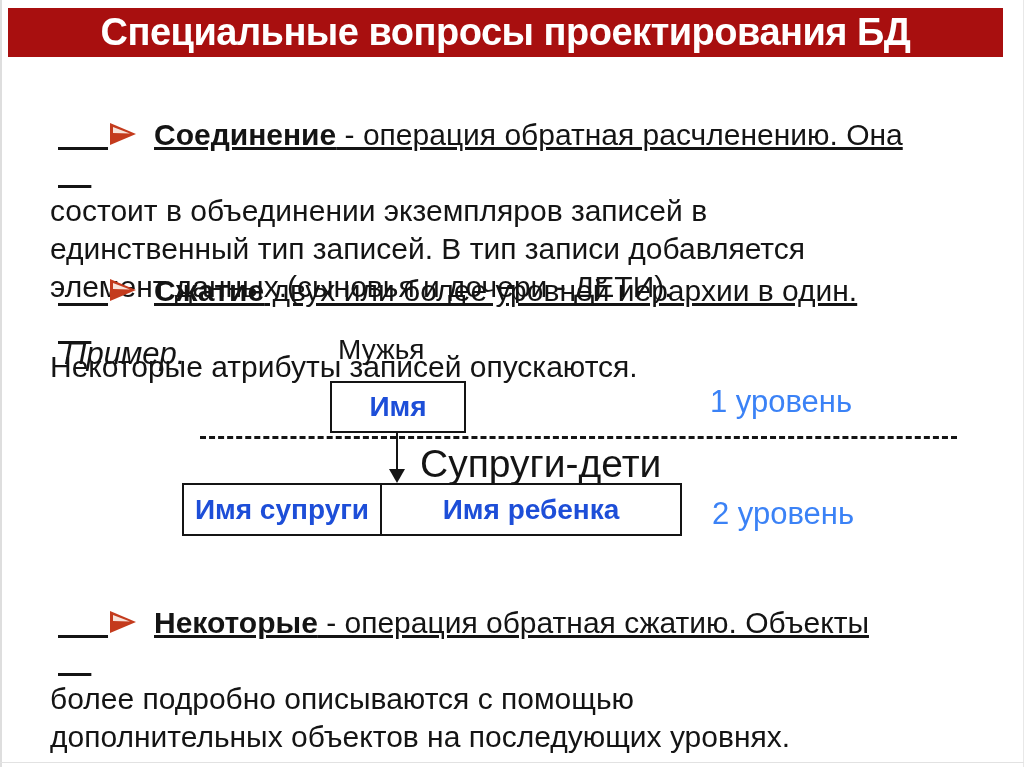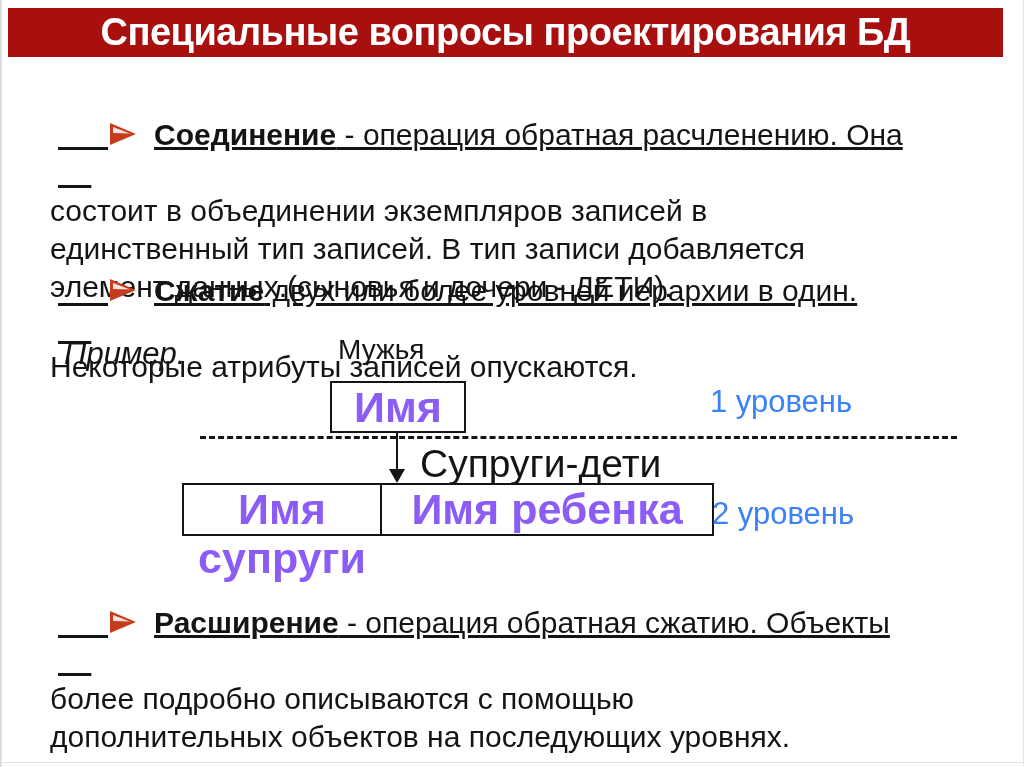--- a/index.html
+++ b/index.html
@@ -67,31 +67,31 @@
     position: absolute; left: 338px; top: 334px;
     font-size: 28px; color: #141414; white-space: nowrap;
   }
   .level-label { position: absolute; font-size: 31px; color: #3b82f6; white-space: nowrap; }
   #level1-label { left: 710px; top: 384px; }
   #level2-label { left: 712px; top: 496px; }
   .node-box {
     position: absolute;
     border: 2px solid #141414;
     background: #ffffff;
-    color: #8b5cf6;
+    color: #1d4ed8;
     font-weight: bold;
-    font-size: 43px;
+    font-size: 28px;
     text-align: center;
     box-sizing: border-box;
   }
   #box-level1 { left: 330px; top: 381px; width: 136px; height: 52px; line-height: 48px; }
   .level2-group { position: absolute; left: 182px; top: 483px; height: 53px; display: flex; }
   .level2-group .node-box { position: relative; height: 53px; line-height: 49px; }
   #box-spouse { width: 200px; }
-  #box-child  { width: 334px; margin-left: -2px; }
+  #box-child  { width: 302px; margin-left: -2px; }
   .dashed-line {
     position: absolute; left: 200px; top: 436px; width: 757px; height: 0;
     border-top: 3px dashed #141414;
   }
   .arrow-line {
     position: absolute; left: 396px; top: 432px; width: 2px; height: 44px;
     background: #141414;
   }
   .arrow-head {
     position: absolute; left: 389px; top: 469px;
@@ -154,19 +154,19 @@
       <div class="node-box" id="box-child">Имя ребенка</div>
     </div>
     <div class="level-label" id="level2-label">2 уровень</div>
   </div>
 
   <div class="para" id="para-3">
     <div class="line first">
       <span class="bullet-glyph"><svg width="30" height="26" viewBox="0 0 30 26">
             <polygon points="2,2 28,13 2,24" fill="#c43b1d"></polygon>
             <polygon points="5,6 22,12.5 5,12" fill="#f8e3da"></polygon>
-          </svg></span><b>Расширение</b><span> - операция обратная сжатию. Объекты</span>
+          </svg></span><b>Некоторые</b><span> - операция обратная сжатию. Объекты</span>
     </div>
     <div class="line">более подробно описываются с помощью</div>
     <div class="line">дополнительных объектов на последующих уровнях.</div>
   </div>
 
 </div>
 
 </body></html>

